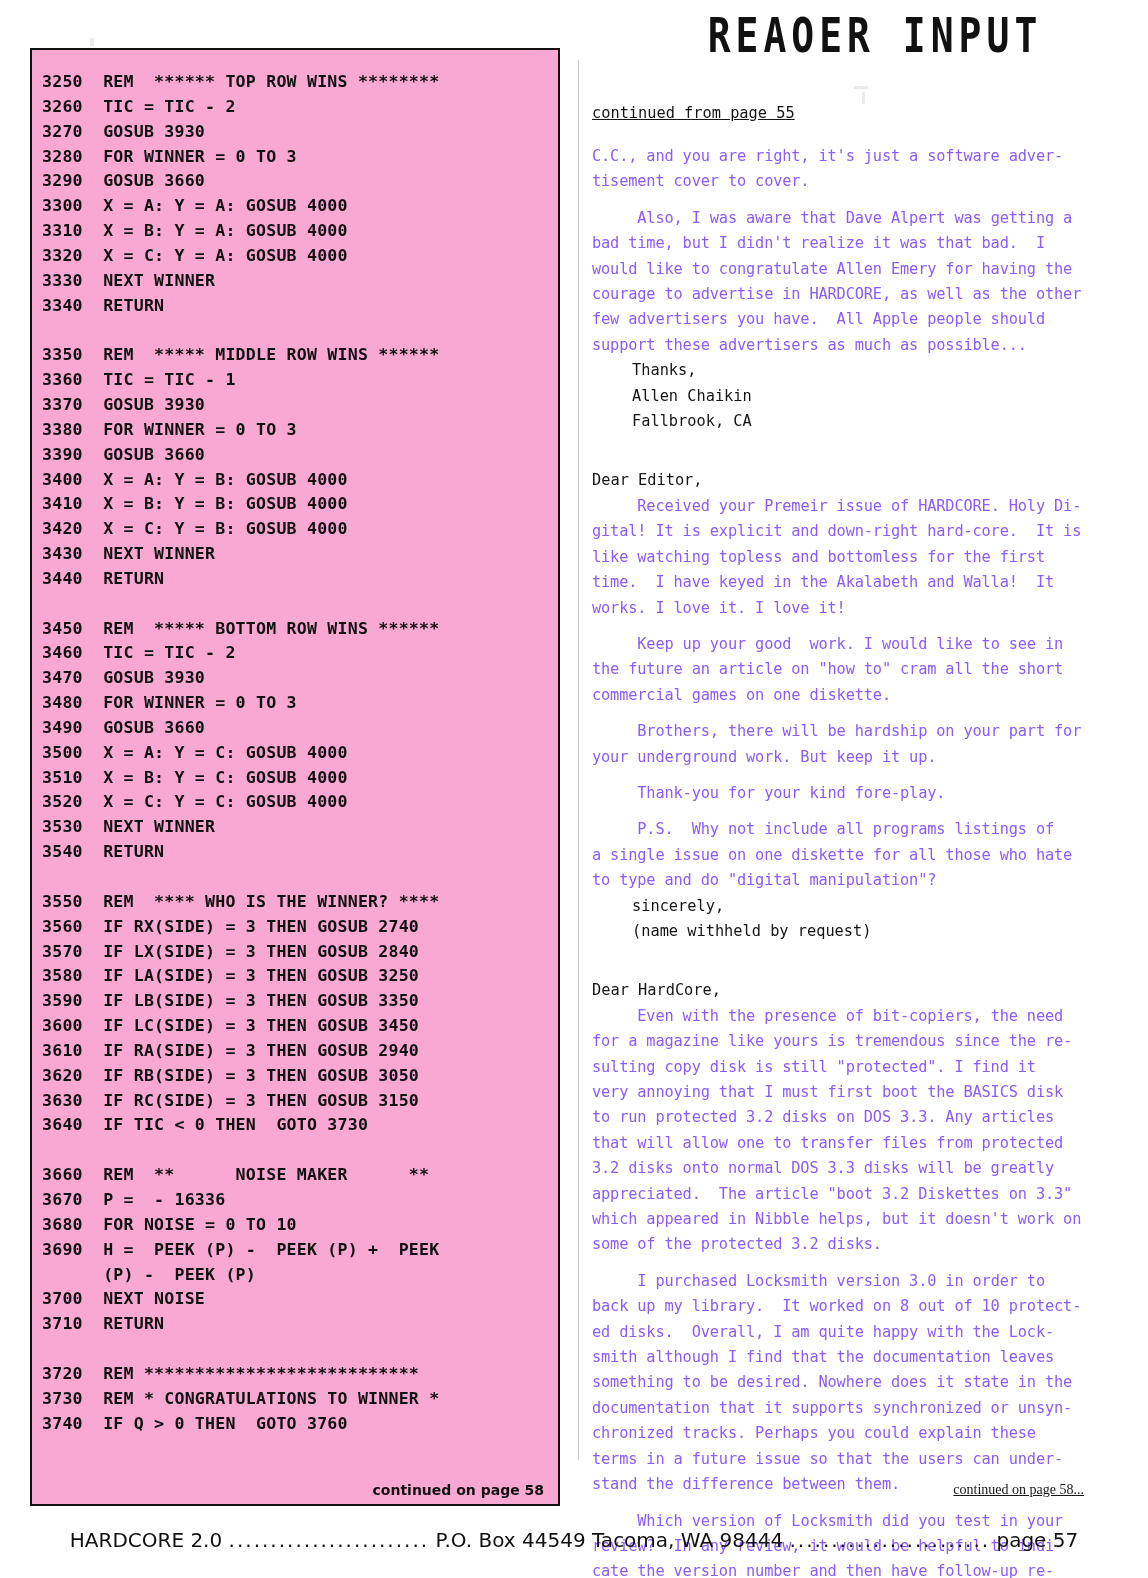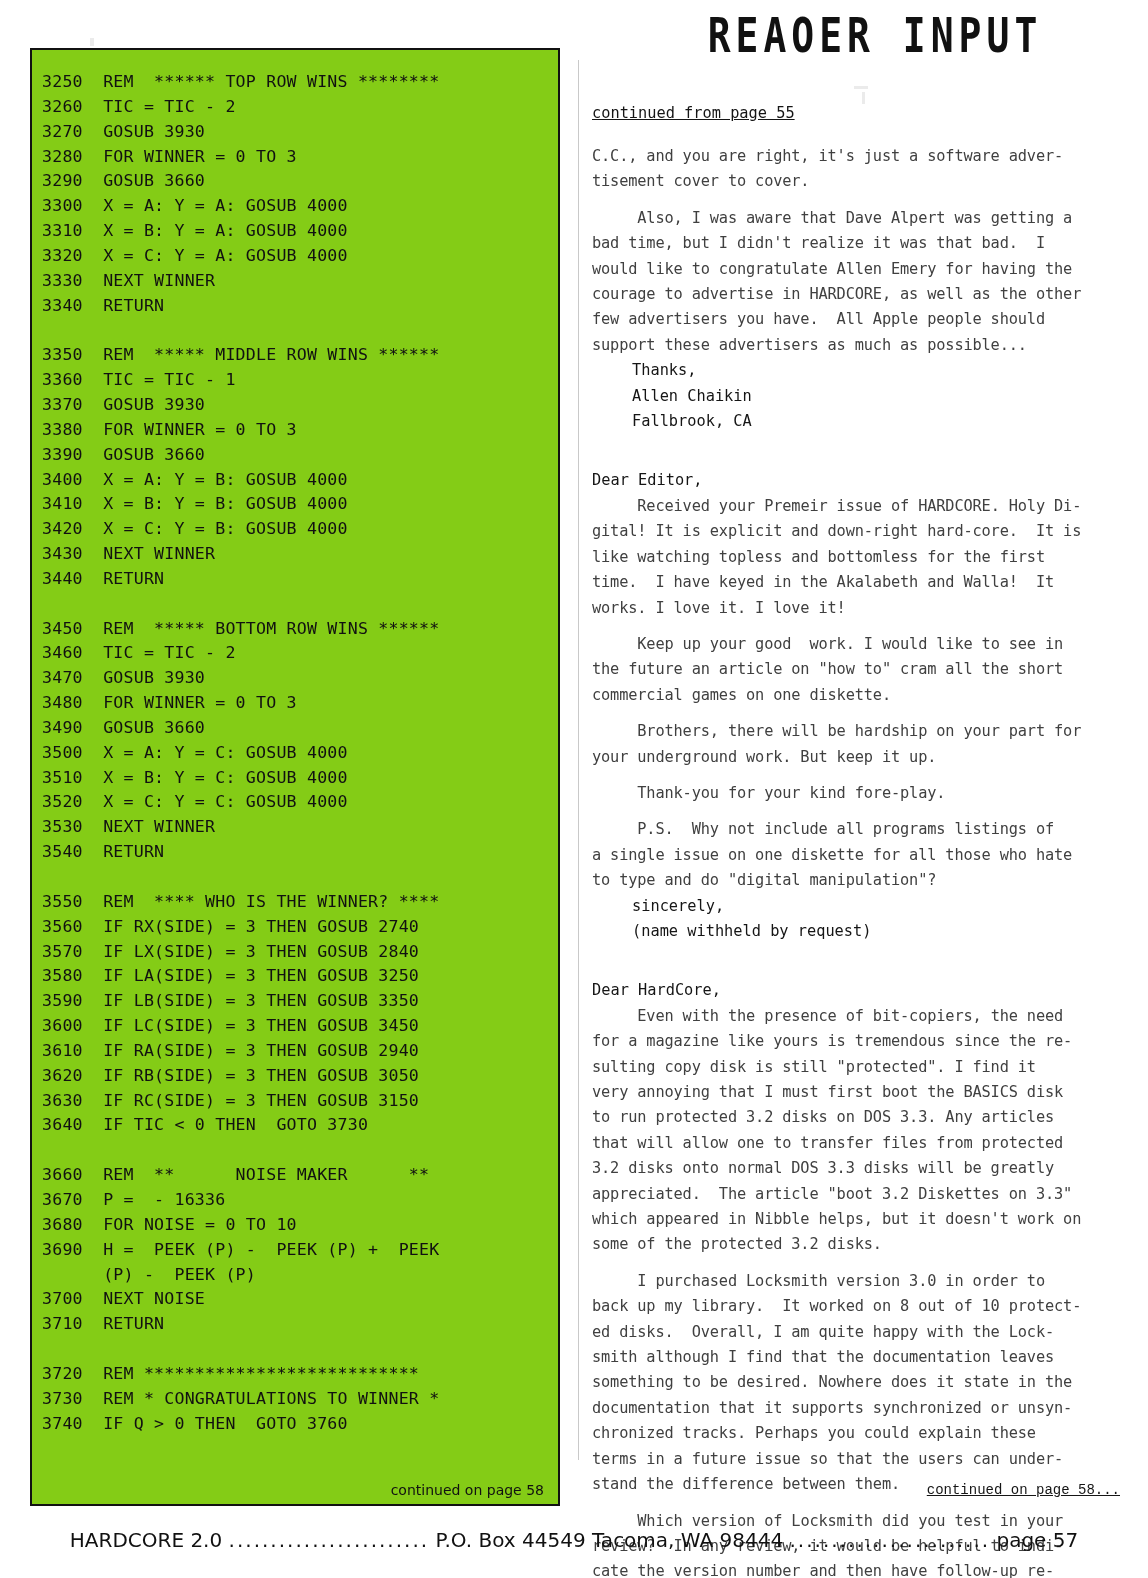--- a/index.html
+++ b/index.html
@@ -34,21 +34,22 @@
 
   
   #listing-box {
     position: absolute;
     left: 30px;
     top: 48px;
     width: 530px;
     height: 1458px;
     border: 2px solid #111;
     box-sizing: border-box;
-    background: #84cc16;
+    background: #f9a8d4;
+    font-weight: bold;
   }
   #listing-inner {
     position: absolute;
     left: 10px;
     top: 20px;
     right: 6px;
     bottom: 6px;
     overflow: hidden;
   }
   .code-line {
@@ -89,45 +90,45 @@
   .cont-head {
     font-family: "DejaVu Sans Mono", monospace;
     font-size: 15.3px;
     text-decoration: underline;
     margin-bottom: 22px;
   }
   .para {
     font-family: "DejaVu Sans Mono", monospace;
     font-size: 15.3px;
     line-height: 25.4px;
-    color: #404040;
+    color: #8b5cf6;
     white-space: pre-wrap;
     margin: 0 0 0 0;
     letter-spacing: -0.15px;
   }
   .para + .para { margin-top: 11px; }
   .gap-lg { height: 34px; }
   .salute {
     font-family: "DejaVu Sans Mono", monospace;
     font-size: 15.3px;
     line-height: 25.4px;
   }
   .sig-line {
     font-family: "DejaVu Sans Mono", monospace;
     font-size: 15.3px;
     line-height: 25.4px;
     padding-left: 40px;
   }
   #right-continued {
     position: absolute;
-    left: 600px;
+    left: 564px;
     top: 1482px;
     width: 520px;
     text-align: right;
-    font-family: Liberation Mono, monospace;
+    font-family: Liberation Serif, serif;
     font-size: 14px;
     text-decoration: underline;
   }
 
   
   #footer {
     position: absolute;
     left: 0;
     top: 1528px;
     width: 1148px;

